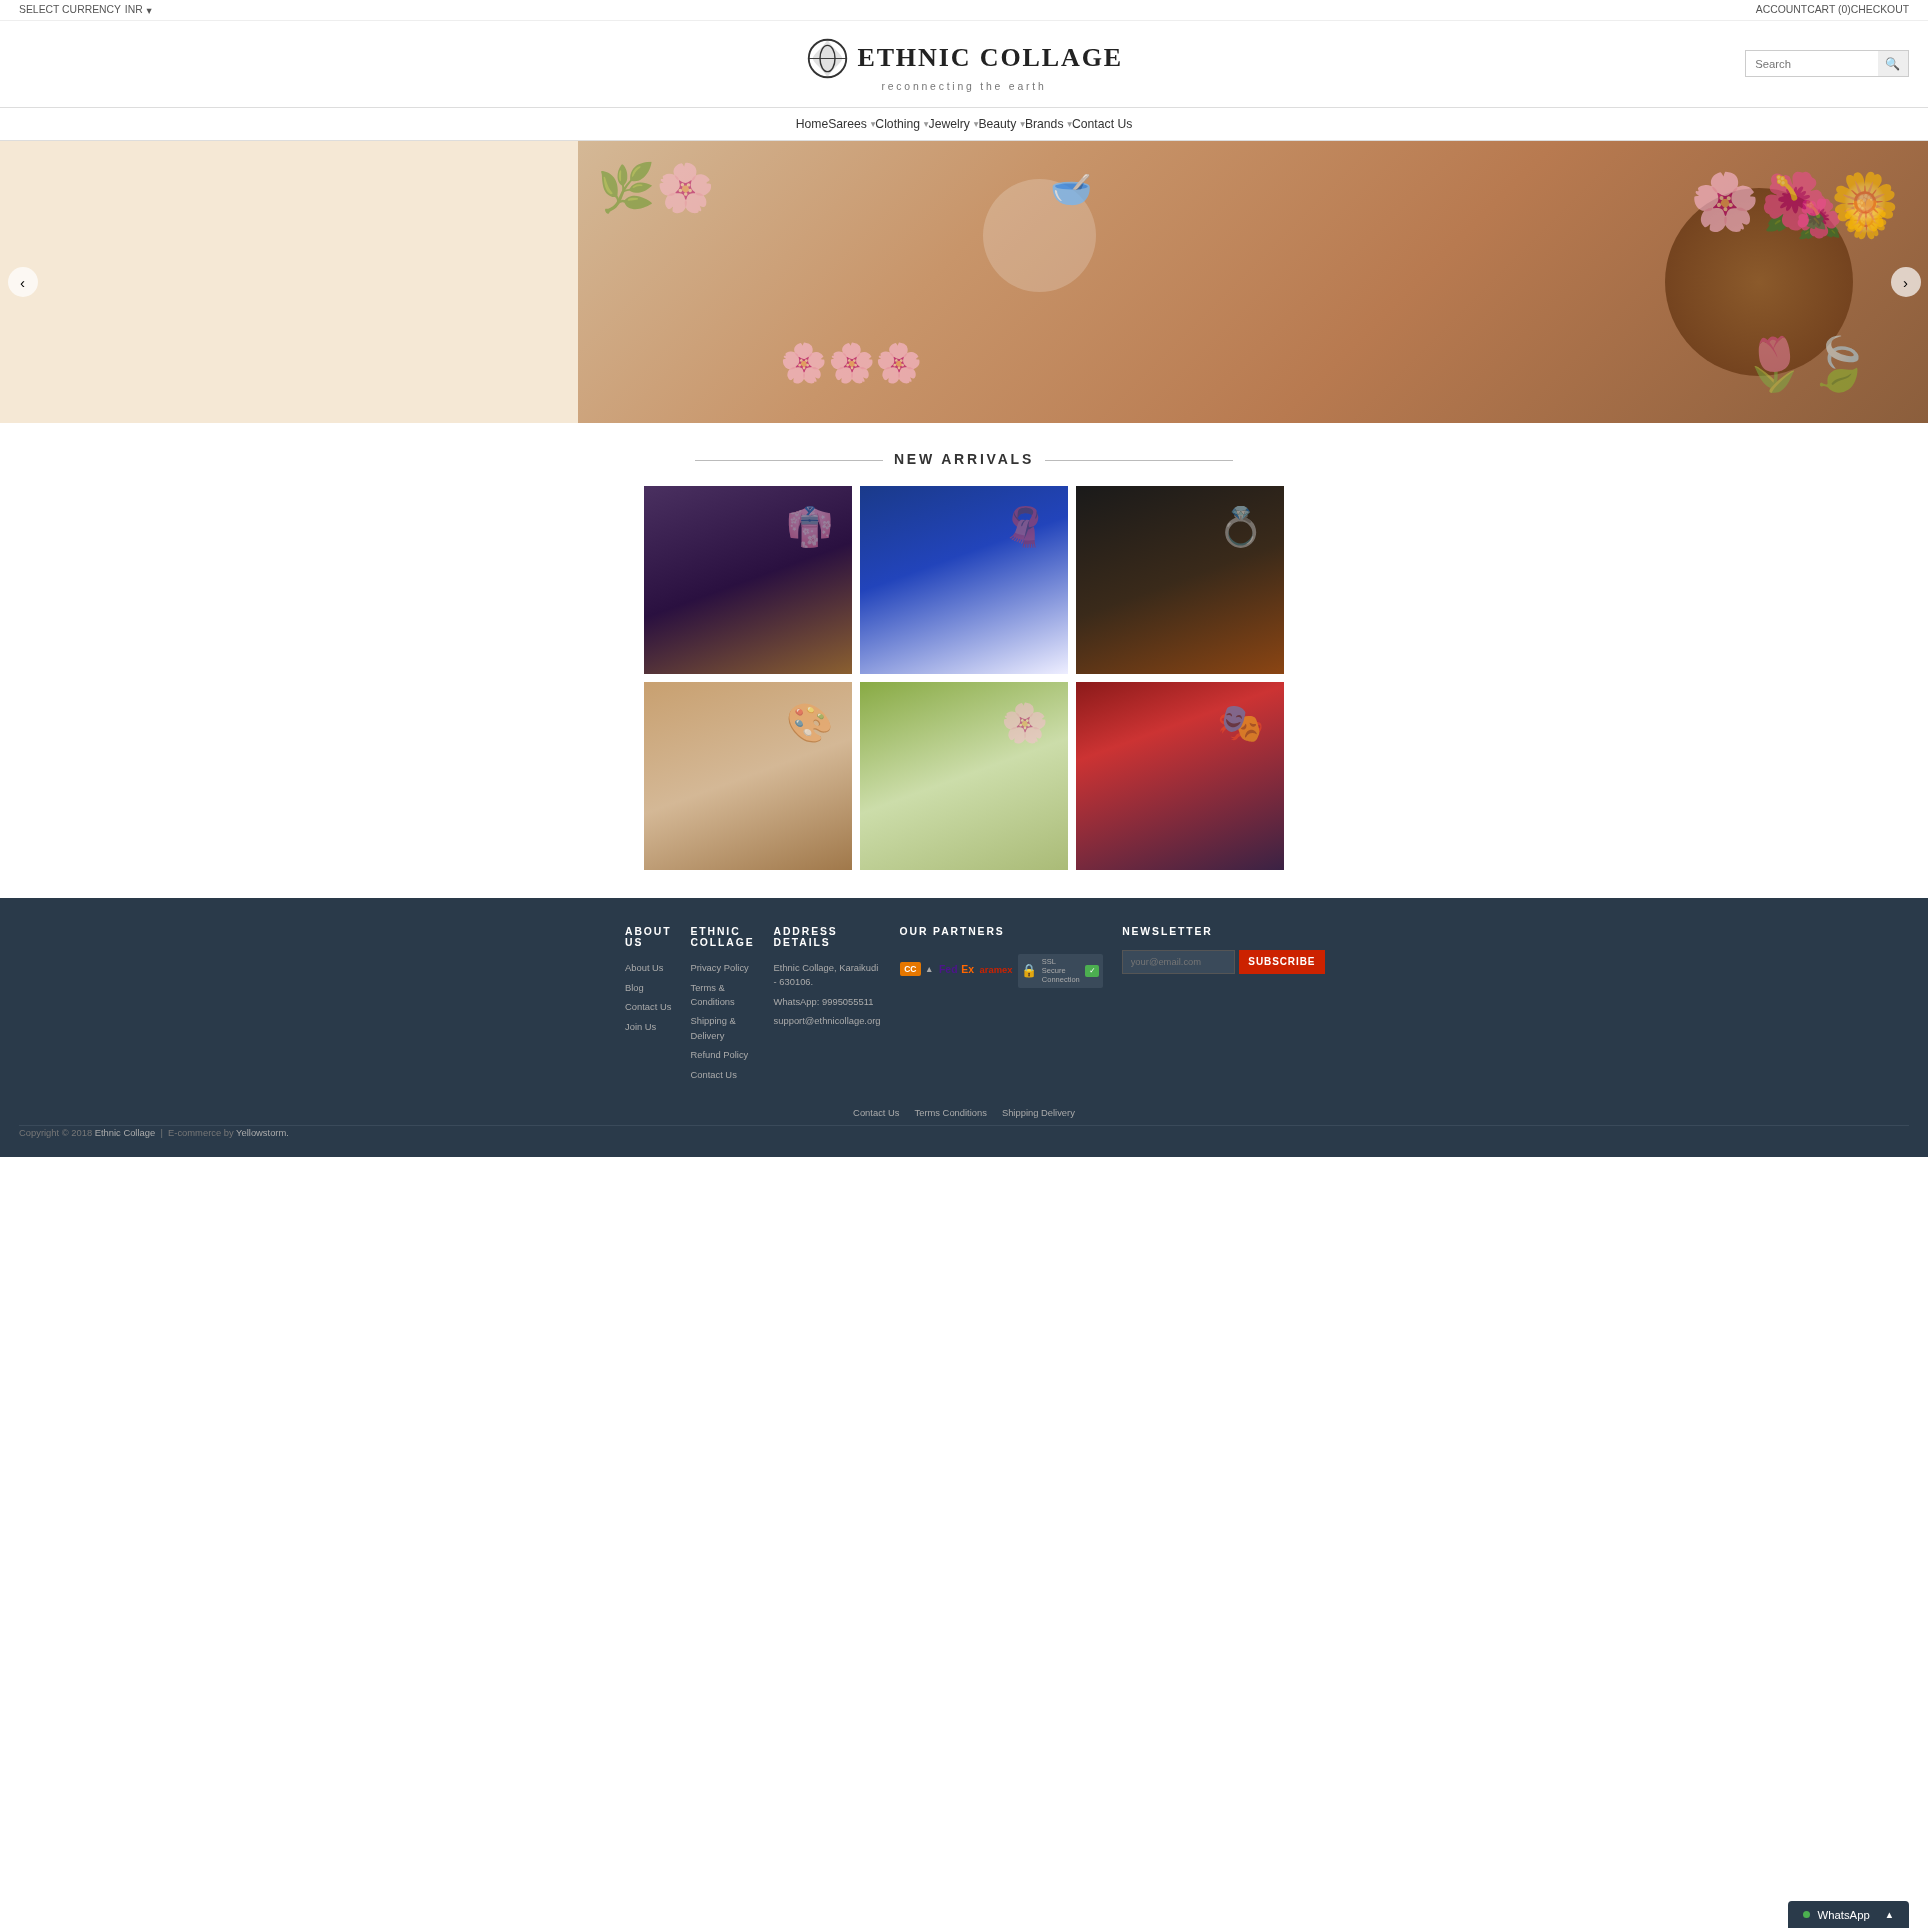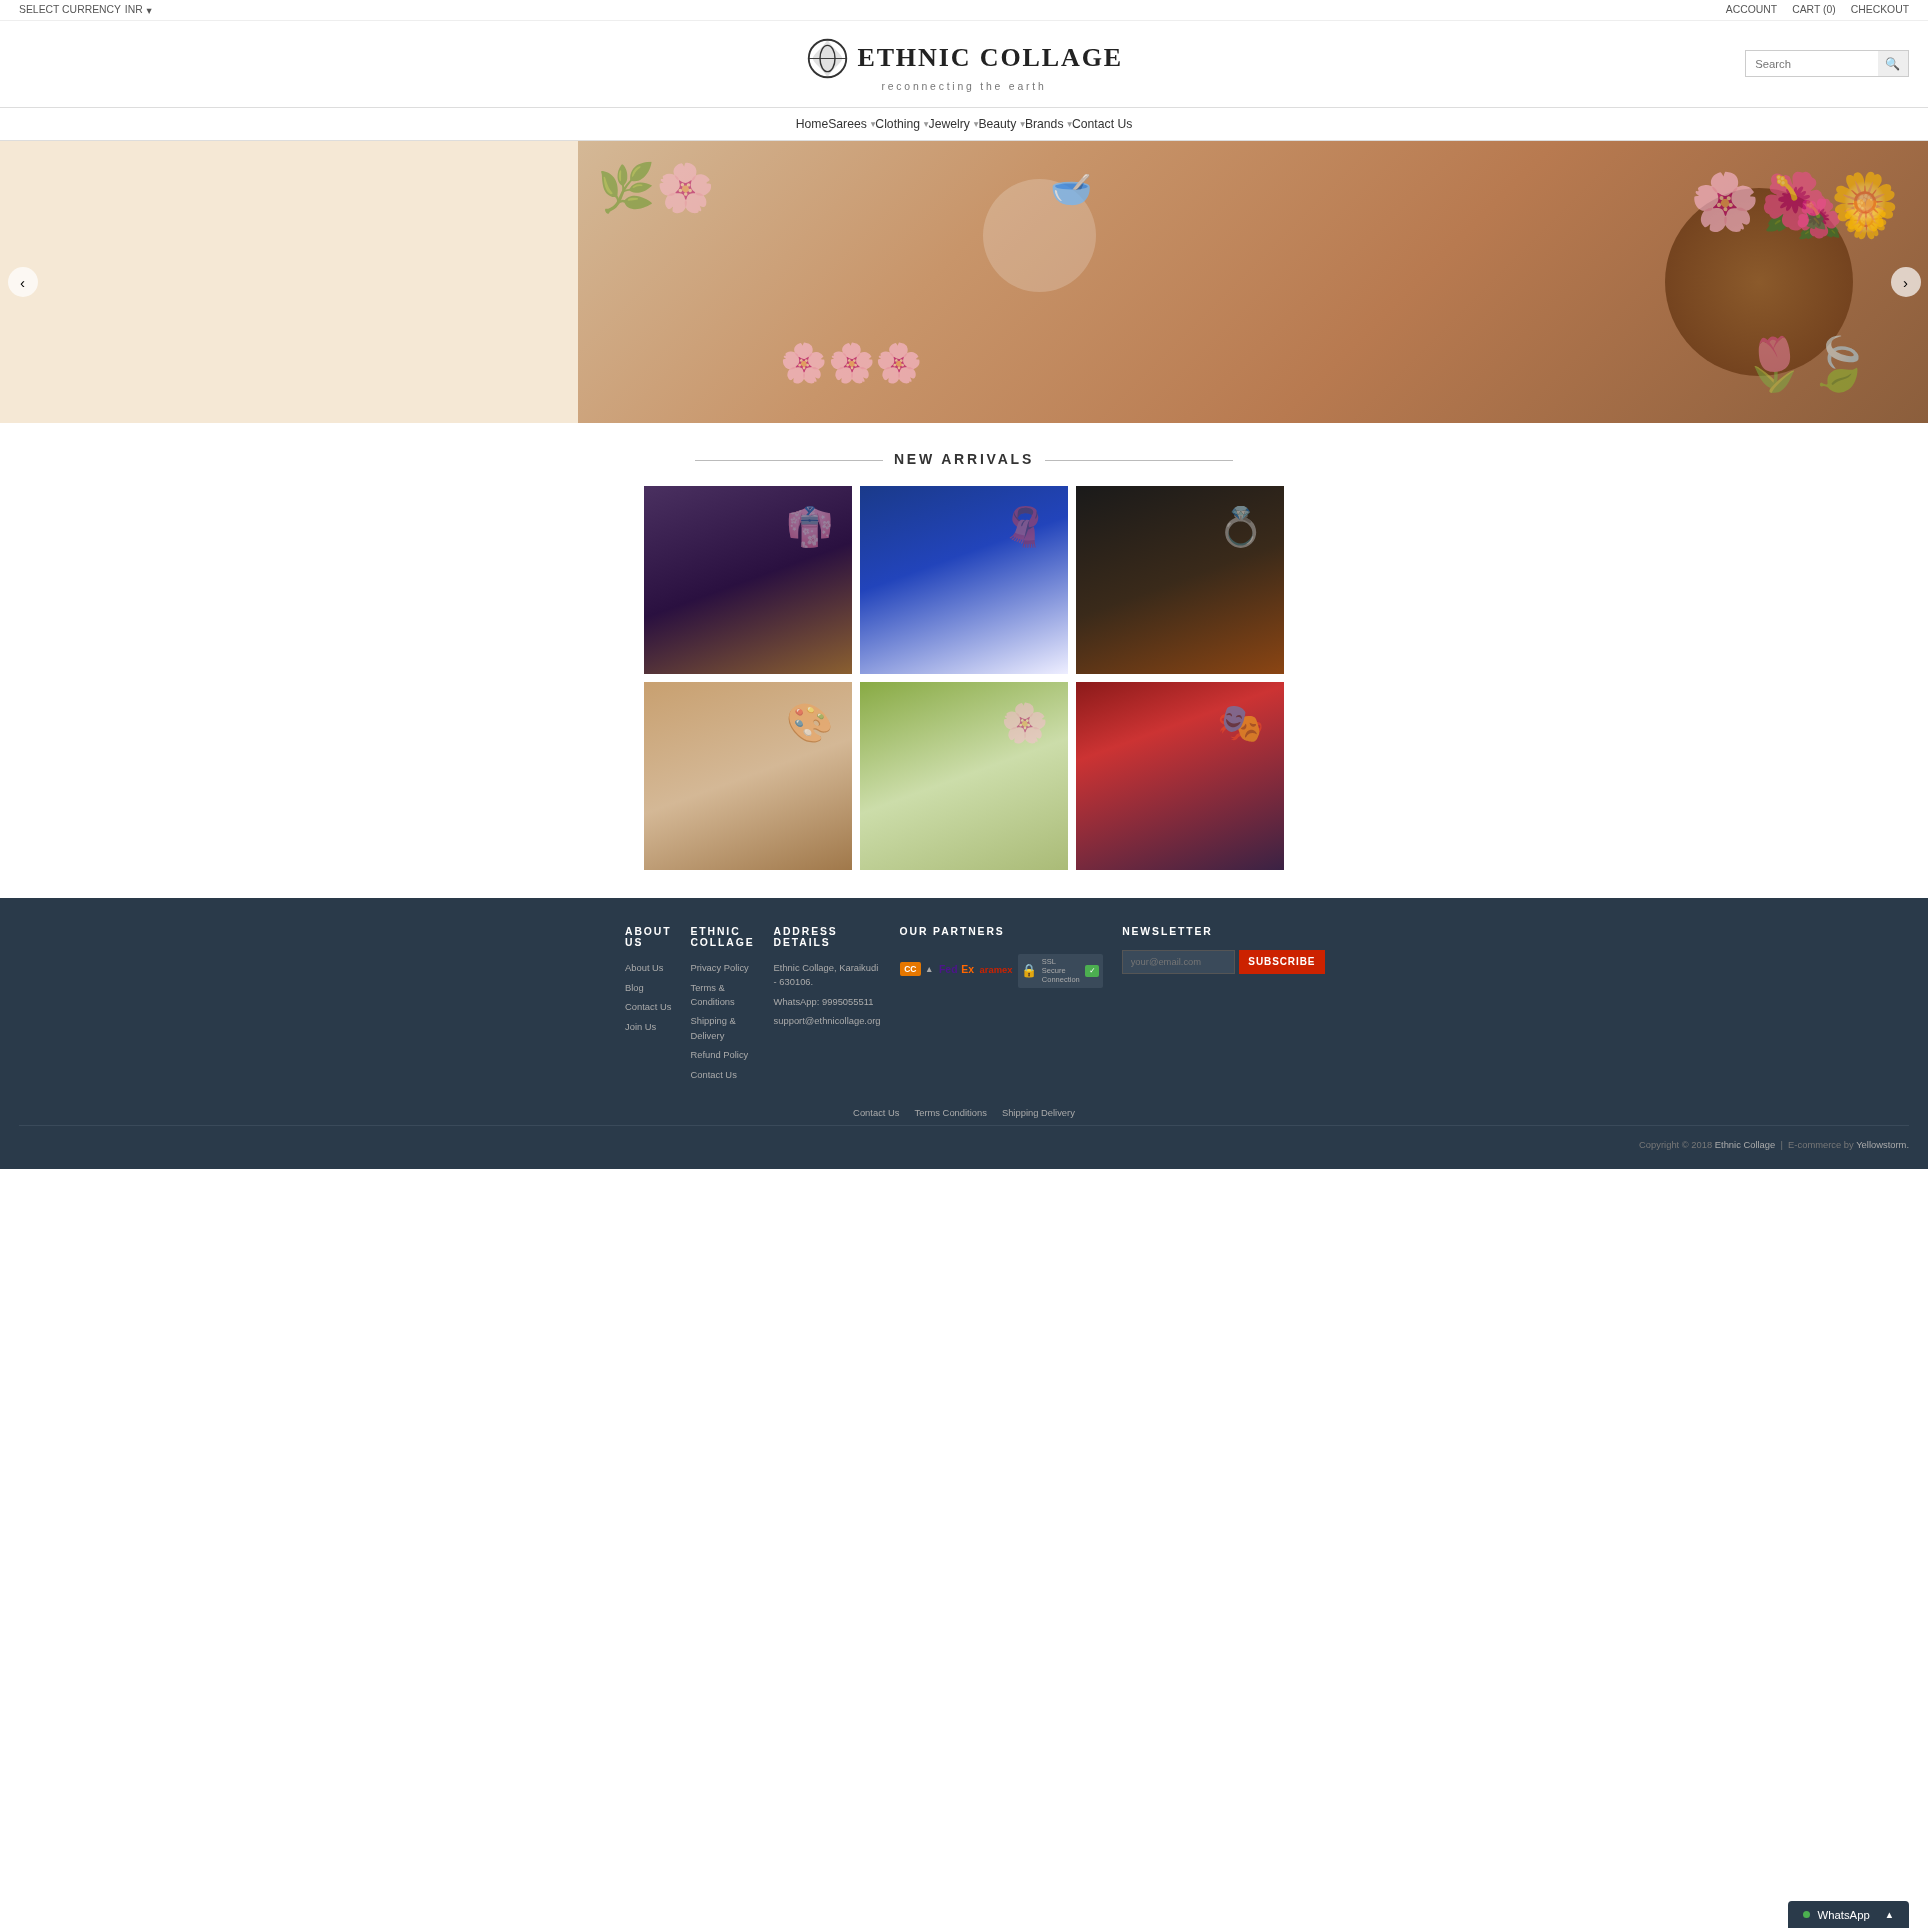--- a/index.html
+++ b/index.html
@@ -9,21 +9,21 @@
     .top-bar {
       display: flex;
       justify-content: space-between;
       align-items: center;
       padding: 3.8px 19px;
       font-size: 10.4px;
       color: #555;
       border-bottom: 0.9px solid #eee;
     }
     .top-bar-left { display: flex; align-items: center; gap: 3.8px; }
-    .top-bar-right { display: flex; gap: 15px; }
+    .top-bar-right { display: flex; }
     .top-bar-right a { text-decoration: none; color: #555; font-size: 10.4px; }
 
     
     .header {
       display: flex;
       align-items: center;
       justify-content: center;
       padding: 15px 19px;
       position: relative;
     }
@@ -311,25 +311,25 @@
       display: flex;
       align-items: center;
       gap: 3.8px;
       font-size: 8.5px;
       margin-top: 3.8px;
       background: #3a4a5a;
       padding: 3.8px;
       border-radius: 1.9px;
     }
     .footer-bottom {
-      text-align: right;
+      text-align: left;
       font-size: 9.4px;
       color: #777;
       border-top: 0.9px solid #3a4a5a;
-      padding-top: 13px;
+      padding-top: 1px;
     }
     .footer-bottom a { color: #aaa; text-decoration: none; }
 
     
     .offline-widget {
       position: fixed;
       bottom: 0;
       right: 19px;
       background: #2a3a4a;
       color: #fff;

